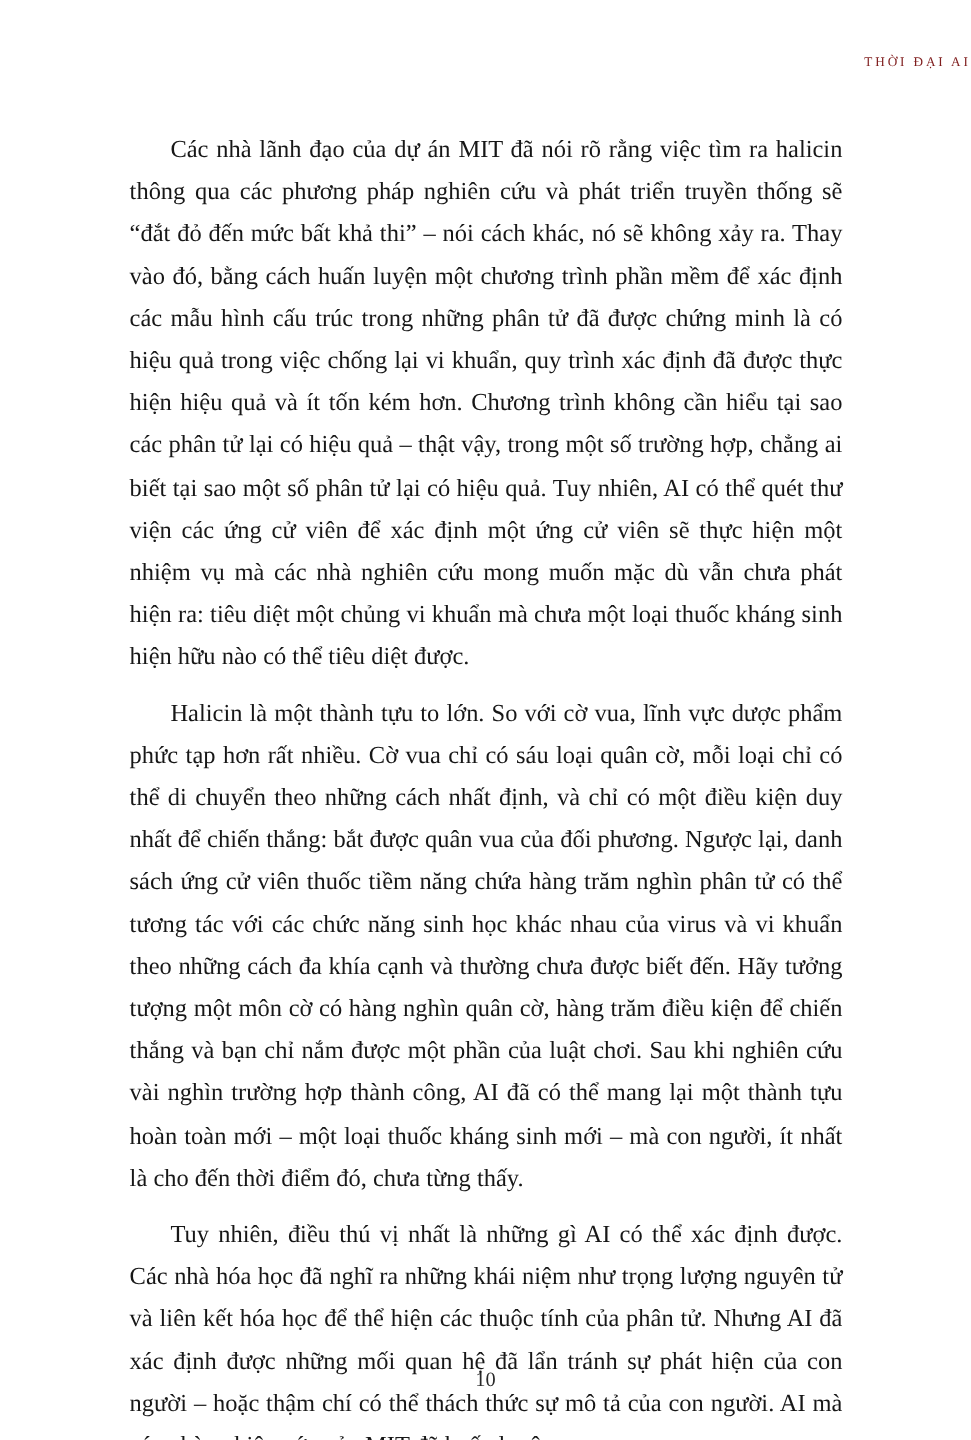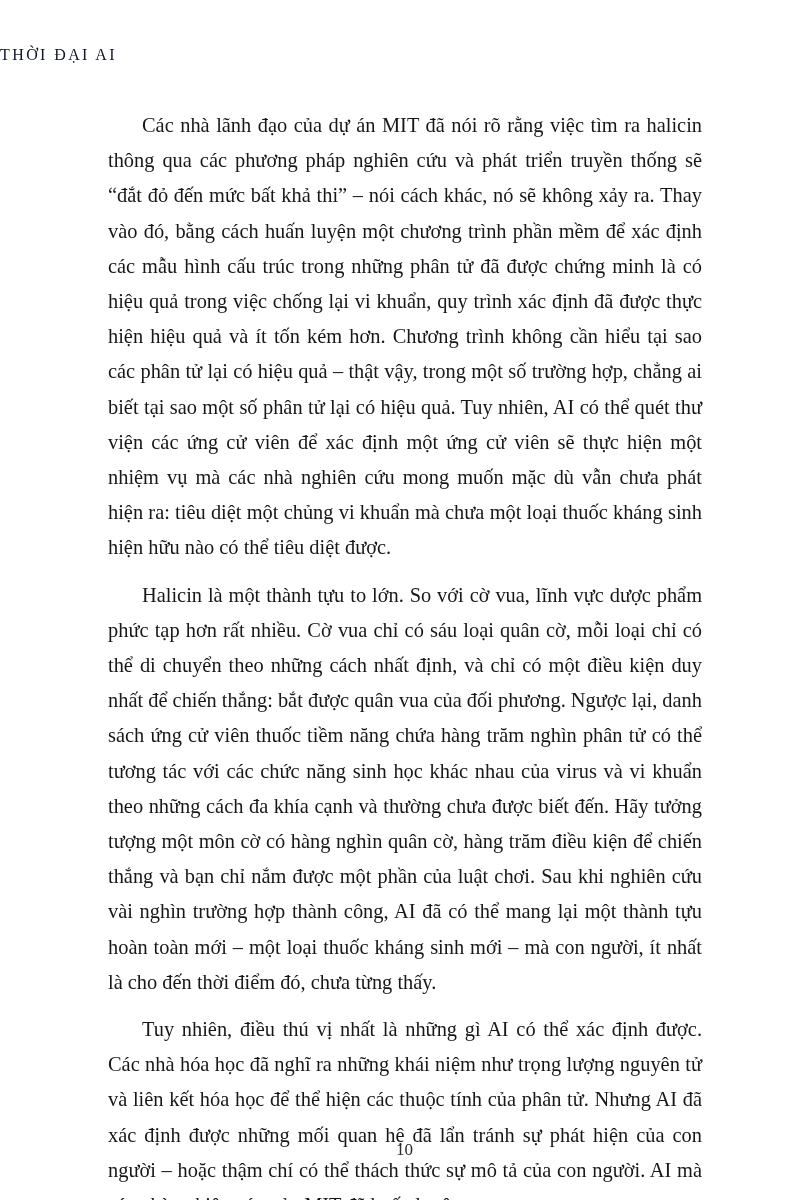--- a/index.html
+++ b/index.html
@@ -16,25 +16,25 @@
     box-sizing: border-box;
     font-family: "Liberation Serif", "DejaVu Serif", serif;
     color: #1a1a1a;
     overflow: hidden;
   }
   .running-head {
     position: absolute;
     top: 46px;
     left: 0;
     right: 0;
-    text-align: left;
+    text-align: right;
     font-family: "Liberation Serif", "DejaVu Serif", serif;
-    font-size: 16px;
+    font-size: 11px;
     letter-spacing: 2.4px;
-    color: #0f172a;
+    color: #7f1d1d;
     text-transform: uppercase;
   }
   .body-text {
     position: absolute;
     top: 96px;
     left: 96px;
     width: 618px;
     font-size: 20.4px;
     line-height: 35.2px;
     text-align: justify;

